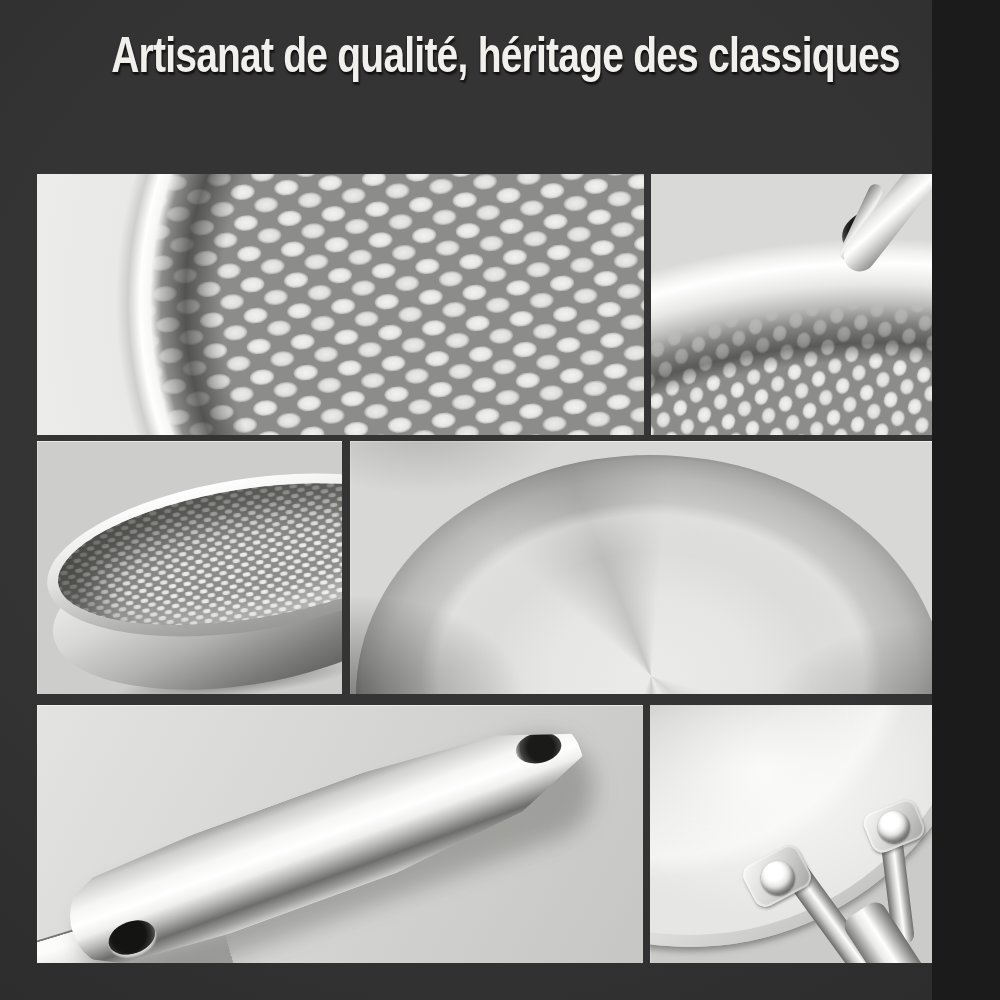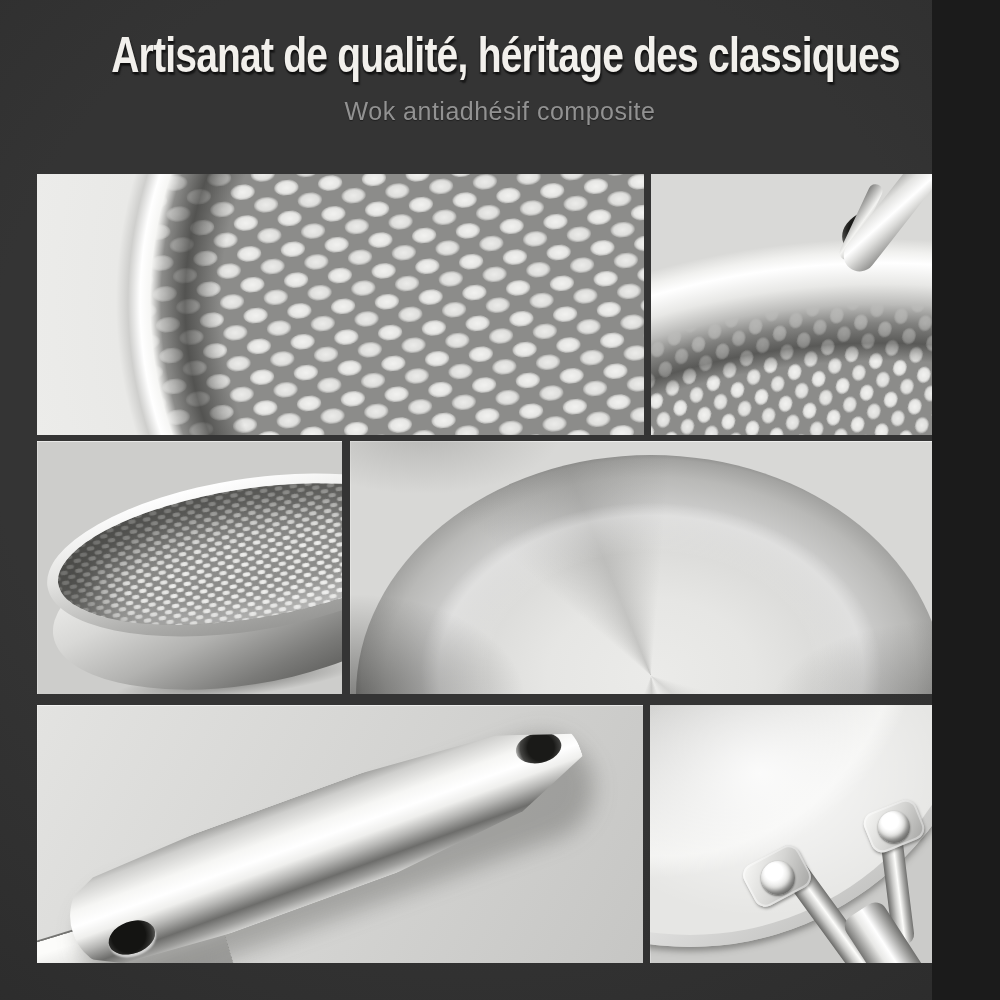--- a/index.html
+++ b/index.html
@@ -133,21 +133,20 @@
   .bolt1{left:111px;top:156px;width:34px;height:34px;}
   .bolt2{left:228px;top:106px;width:32px;height:32px;}
 </style>
 </head>
 <body>
 
 <div class="stage">
 
   <header class="hdr">
     <h1 class="title"><span class="condense">Artisanat de qualité, héritage des classiques</span></h1>
-    <p class="subtitle">Wok antiadhésif composite</p>
   </header>
 
   <div>
 
     <figure class="panel" id="pA" role="img" aria-label="Gros plan de la texture nid d'abeille antiadhésive">
       <div class="cobble texA"></div>
       <div class="rimA"></div>
     </figure>
 
     <figure class="panel" id="pB" role="img" aria-label="Bord martelé du wok avec manche en inox">

